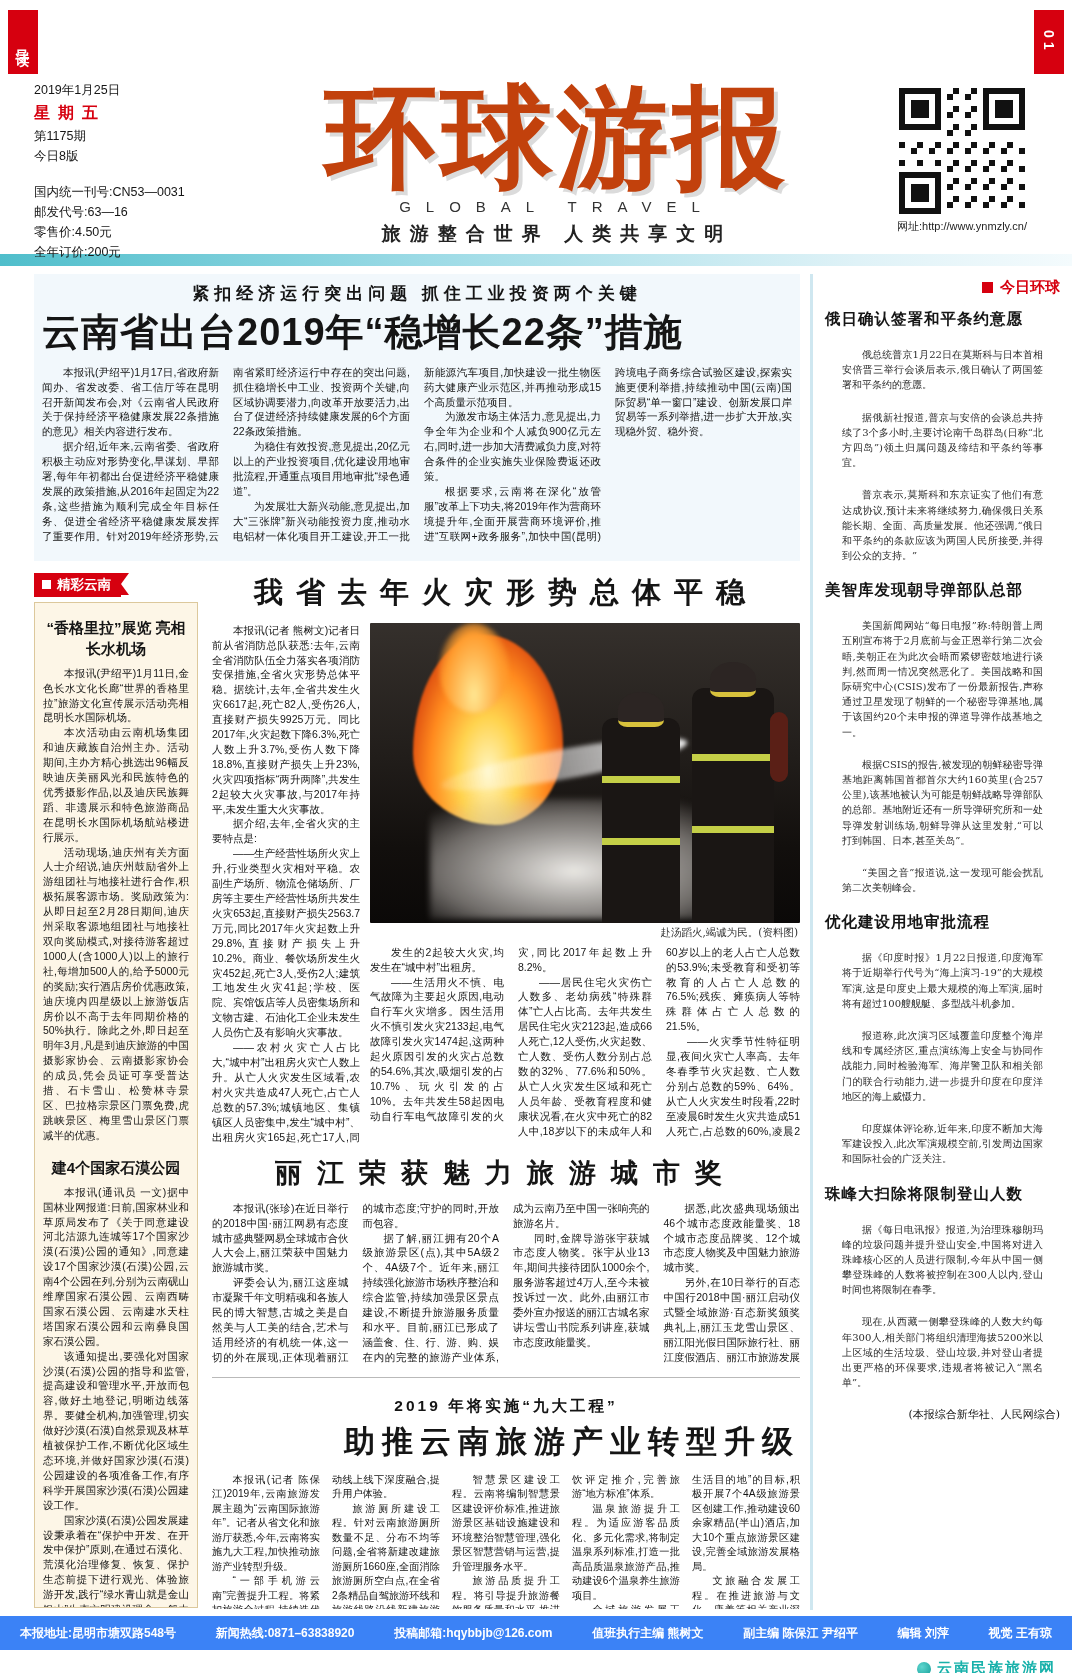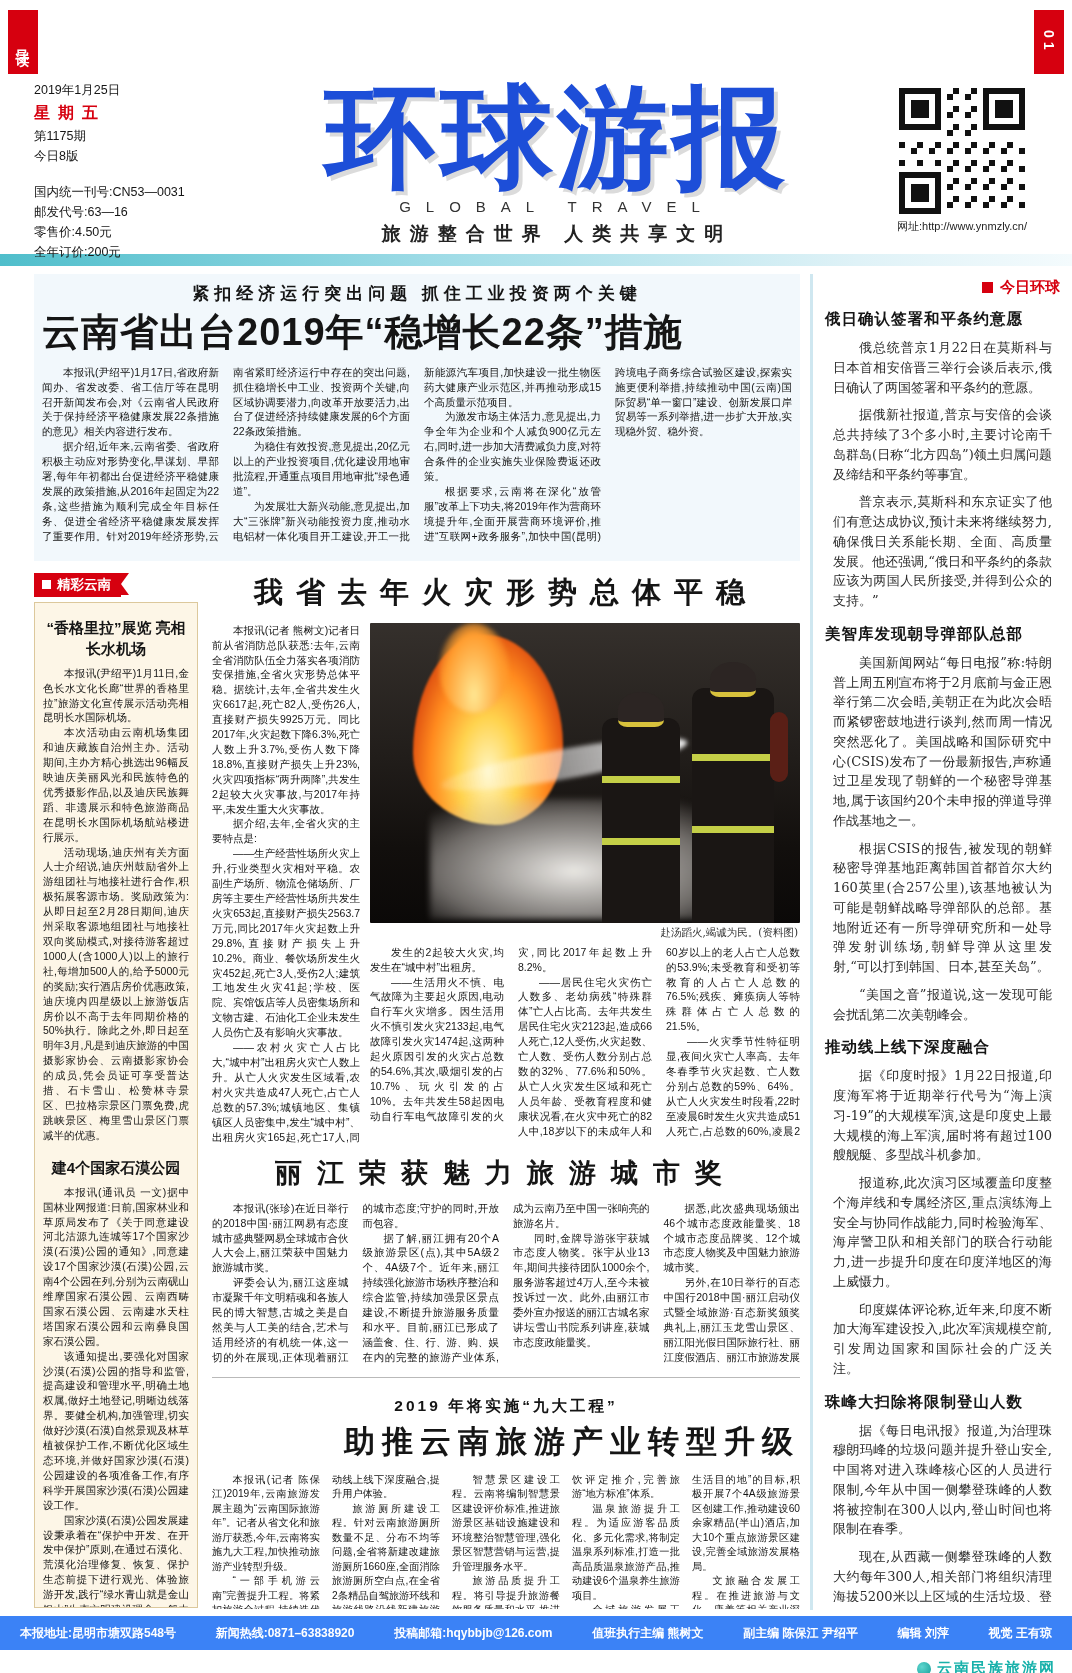--- a/index.html
+++ b/index.html
@@ -11,21 +11,21 @@
           display:flex;align-items:center;justify-content:center;writing-mode:vertical-rl;
           font-size:14px;font-weight:bold;letter-spacing:4px;}
   .corner.left{left:8px}.corner.right{right:8px}
   
   .masthead{display:flex;height:176px;padding:0 26px 0 34px;}
   .mh-info{width:202px;font-size:12.5px;line-height:1.6;padding-top:2px;}
   .mh-info div{white-space:nowrap;}
   .weekday{color:#d6000f;font-weight:bold;font-size:16px;letter-spacing:8px;}
   .mh-group2{margin-top:16px;}
   .mh-title{flex:1;text-align:center;padding-top:2px;}
-  .title-cn{font-size:112px;font-weight:900;color:#1d4ed8;line-height:1.02;letter-spacing:4px;
+  .title-cn{font-size:112px;font-weight:900;color:#c2410c;line-height:1.02;letter-spacing:4px;
             text-shadow:4px 4px 0 rgba(190,190,190,.55);font-family:"DejaVu Serif","Liberation Serif",serif;}
   .title-en{font-size:15px;letter-spacing:15px;color:#333;margin-top:4px;}
   .slogan{font-size:19px;letter-spacing:9px;margin-top:6px;font-weight:600;color:#222;}
   .mh-qr{width:168px;text-align:center;padding-top:10px;}
   .mh-qr svg{width:126px;height:126px;display:block;margin:0 auto;}
   .website{font-size:11px;margin-top:5px;color:#222;white-space:nowrap;}
   .teal-band{height:12px;background:linear-gradient(90deg,#4fbecb,#9ddbe6 40%,#dff2f7 80%,#f4fbfd);}
   
   .content-row{display:flex;padding:8px 12px 0 34px;height:1336px;overflow:hidden;}
   .main-col{width:766px;}
@@ -87,21 +87,21 @@
   .upgrade{margin-top:10px;border-top:1px solid #b9b9b9;padding-top:18px;}
   .up-kicker{text-align:center;font-size:15.5px;font-weight:bold;letter-spacing:3px;}
   .up-headline{text-align:right;font-size:31px;font-weight:900;letter-spacing:7px;margin:4px 0 10px;}
   .up-body{column-count:5;column-gap:12px;column-fill:auto;height:186px;overflow:hidden;}
   .up-body p{font-size:10.2px;}
   
   .globe-label{color:#d6000f;font-weight:900;font-size:15px;display:flex;align-items:center;gap:7px;margin:4px 0 12px;justify-content:flex-end;}
   .globe-sq{width:11px;height:11px;background:#d6000f;display:inline-block;}
   .g-art{margin-bottom:13px;}
   .g-title{font-size:15.5px;font-weight:900;margin-bottom:6px;letter-spacing:1px;}
-  .g-art p{margin:8px;text-indent:2em;text-align:justify;font-size:13px;line-height:1.52;color:#2a2a2a;
+  .g-art p{margin:17px;text-indent:2em;text-align:justify;font-size:10px;line-height:1.52;color:#2a2a2a;
      font-family:"DejaVu Serif","Liberation Serif",serif;}
   .g-attr{text-align:right;font-size:11px;margin-top:8px;font-family:"DejaVu Serif","Liberation Serif",serif;}
   
   .footer{height:34px;background:#3b82f6;color:#fff;display:flex;align-items:center;
      justify-content:space-between;padding:0 20px;font-size:12px;font-weight:bold;margin-top:6px;}
   .footer span{white-space:nowrap;}
   .watermark{display:flex;align-items:center;justify-content:flex-end;gap:6px;padding:9px 16px 0 0;
      color:#18b1aa;font-weight:bold;font-size:15px;letter-spacing:2px;}
   .wm-dot{width:14px;height:14px;border-radius:50%;background:radial-gradient(circle at 35% 35%,#5fd6cf,#149e98);}
 </style>
@@ -322,21 +322,21 @@
           <div class="jc-box bodytxt">
             <div class="jc-title">“香格里拉”展览 亮相长水机场</div>
             <div>
                 <p>本报讯(尹绍平)1月11日,金色长水文化长廊“世界的香格里拉”旅游文化宣传展示活动亮相昆明长水国际机场。</p>
                 <p>本次活动由云南机场集团和迪庆藏族自治州主办。活动期间,主办方精心挑选出96幅反映迪庆美丽风光和民族特色的优秀摄影作品,以及迪庆民族舞蹈、非遗展示和特色旅游商品在昆明长水国际机场航站楼进行展示。</p>
                 <p>活动现场,迪庆州有关方面人士介绍说,迪庆州鼓励省外上游组团社与地接社进行合作,积极拓展客源市场。奖励政策为:从即日起至2月28日期间,迪庆州采取客源地组团社与地接社双向奖励模式,对接待游客超过1000人(含1000人)以上的旅行社,每增加500人的,给予5000元的奖励;实行酒店房价优惠政策,迪庆境内四星级以上旅游饭店房价以不高于去年同期价格的50%执行。除此之外,即日起至明年3月,凡是到迪庆旅游的中国摄影家协会、云南摄影家协会的成员,凭会员证可享受普达措、石卡雪山、松赞林寺景区、巴拉格宗景区门票免费,虎跳峡景区、梅里雪山景区门票减半的优惠。</p>
               </div>
             <div class="jc-title second">建4个国家石漠公园</div>
             <div>
                 <p>本报讯(通讯员 一文)据中国林业网报道:日前,国家林业和草原局发布了《关于同意建设河北沽源九连城等17个国家沙漠(石漠)公园的通知》,同意建设17个国家沙漠(石漠)公园,云南4个公园在列,分别为云南砚山维摩国家石漠公园、云南西畴国家石漠公园、云南建水天柱塔国家石漠公园和云南彝良国家石漠公园。</p>
-                <p>该通知提出,要强化对国家沙漠(石漠)公园的指导和监管,提高建设和管理水平,明确土地权属,做好土地登记,明晰边线落界。要健全机构,加强管理,切实做好沙漠(石漠)自然景观及林草植被保护工作,不断优化区域生态环境,并做好国家沙漠(石漠)公园建设的各项准备工作,有序科学开展国家沙漠(石漠)公园建设工作。</p>
+                <p>该通知提出,要强化对国家沙漠(石漠)公园的指导和监管,提高建设和管理水平,开放而包容,做好土地登记,明晰边线落界。要健全机构,加强管理,切实做好沙漠(石漠)自然景观及林草植被保护工作,不断优化区域生态环境,并做好国家沙漠(石漠)公园建设的各项准备工作,有序科学开展国家沙漠(石漠)公园建设工作。</p>
                 <p>国家沙漠(石漠)公园发展建设秉承着在“保护中开发、在开发中保护”原则,在通过石漠化、荒漠化治理修复、恢复、保护生态前提下进行观光、体验旅游开发,践行“绿水青山就是金山银山”生态文明建设理念,一般由生态保育区、宣教展示区、体验区、管理服务区等组成。</p>
               </div>
           </div>
         </div>
 
         <div class="mid-col">
 
           <div>
             <div class="fire-headline">我省去年火灾形势总体平稳</div>
             <div class="fire-row">
@@ -424,21 +424,21 @@
       </div>
       <div class="g-art">
         <div class="g-title">美智库发现朝导弹部队总部</div>
         <div>
             <p>美国新闻网站“每日电报”称:特朗普上周五刚宣布将于2月底前与金正恩举行第二次会晤,美朝正在为此次会晤而紧锣密鼓地进行谈判,然而周一情况突然恶化了。美国战略和国际研究中心(CSIS)发布了一份最新报告,声称通过卫星发现了朝鲜的一个秘密导弹基地,属于该国约20个未申报的弹道导弹作战基地之一。</p>
             <p>根据CSIS的报告,被发现的朝鲜秘密导弹基地距离韩国首都首尔大约160英里(合257公里),该基地被认为可能是朝鲜战略导弹部队的总部。基地附近还有一所导弹研究所和一处导弹发射训练场,朝鲜导弹从这里发射,“可以打到韩国、日本,甚至关岛”。</p>
             <p>“美国之音”报道说,这一发现可能会扰乱第二次美朝峰会。</p>
           </div>
       </div>
       <div class="g-art">
-        <div class="g-title">推动线上线下深度融合</div>
+        <div class="g-title">优化建设用地审批流程</div>
         <div>
             <p>据《印度时报》1月22日报道,印度海军将于近期举行代号为“海上演习-19”的大规模军演,这是印度史上最大规模的海上军演,届时将有超过100艘舰艇、多型战斗机参加。</p>
             <p>报道称,此次演习区域覆盖印度整个海岸线和专属经济区,重点演练海上安全与协同作战能力,同时检验海军、海岸警卫队和相关部门的联合行动能力,进一步提升印度在印度洋地区的海上威慑力。</p>
             <p>印度媒体评论称,近年来,印度不断加大海军建设投入,此次军演规模空前,引发周边国家和国际社会的广泛关注。</p>
           </div>
       </div>
       <div class="g-art">
         <div class="g-title">珠峰大扫除将限制登山人数</div>
         <div>
             <p>据《每日电讯报》报道,为治理珠穆朗玛峰的垃圾问题并提升登山安全,中国将对进入珠峰核心区的人员进行限制,今年从中国一侧攀登珠峰的人数将被控制在300人以内,登山时间也将限制在春季。</p>

